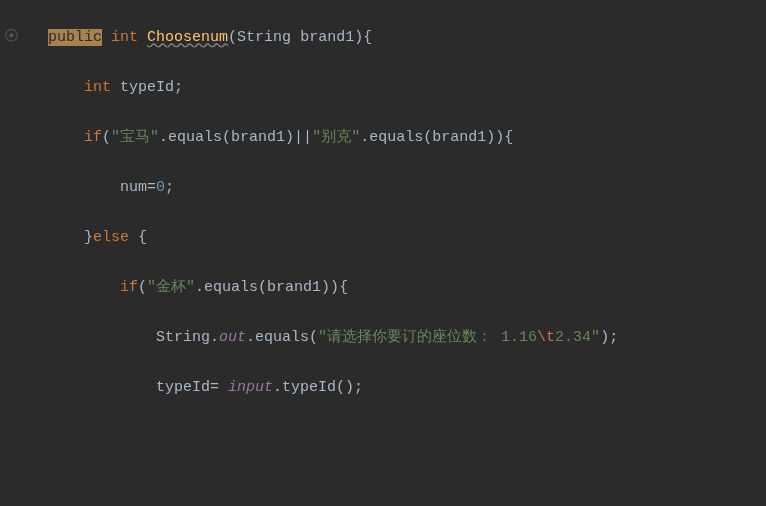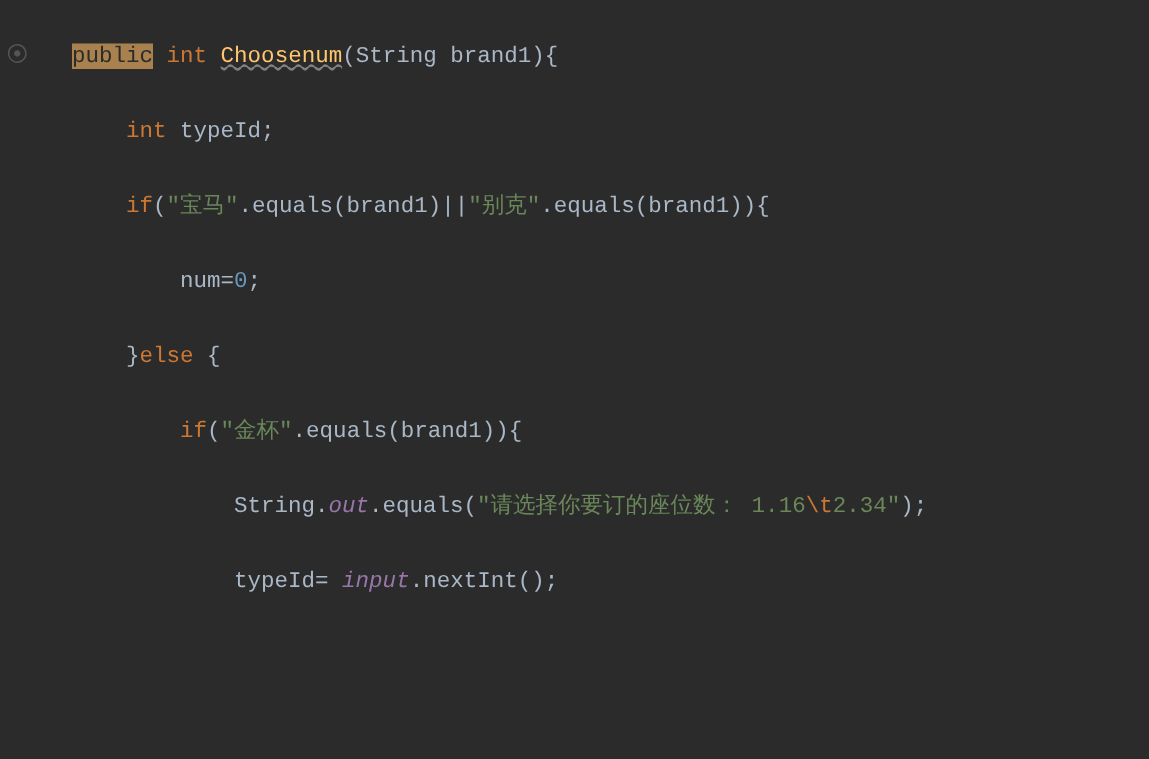--- a/index.html
+++ b/index.html
@@ -35,21 +35,21 @@
 <body>
 
 <div class="code-area">
 <div class="line"><span class="gmark">⦿</span>    <span class="c-hl"><span>public</span></span> <span class="c-kw">int</span> <span class="c-method c-warn">Choosenum</span><span class="c-plain">(</span><span class="c-plain">String</span> <span class="c-plain">brand1</span><span class="c-plain">)</span><span class="c-plain">{</span></div>
 <div class="line">        <span class="c-kw">int</span> <span class="c-plain">typeId</span><span class="c-plain">;</span></div>
 <div class="line">        <span class="c-kw">if</span><span class="c-plain">(</span><span class="c-str">"宝马"</span><span class="c-plain">.equals(</span><span class="c-plain">brand1</span><span class="c-plain">)</span><span class="c-plain">||</span><span class="c-str">"别克"</span><span class="c-plain">.equals(</span><span class="c-plain">brand1</span><span class="c-plain">))</span><span class="c-plain">{</span></div>
 <div class="line">            <span class="c-plain">num</span><span class="c-plain">=</span><span class="c-num">0</span><span class="c-plain">;</span></div>
 <div class="line">        <span class="c-plain">}</span><span class="c-kw">else</span> <span class="c-plain">{</span></div>
 <div class="line">            <span class="c-kw">if</span><span class="c-plain">(</span><span class="c-str">"金杯"</span><span class="c-plain">.equals(</span><span class="c-plain">brand1</span><span class="c-plain">))</span><span class="c-plain">{</span></div>
 <div class="line">                <span class="c-plain">String.</span><span class="c-field">out</span><span class="c-plain">.equals(</span><span class="c-str">"请选择你要订的座位数： 1.16</span><span class="c-esc">\t</span><span class="c-str">2.34"</span><span class="c-plain">);</span></div>
-<div class="line">                <span class="c-plain">typeId</span><span class="c-plain">=</span> <span class="c-field">input</span><span class="c-plain">.nextInt()</span><span class="c-plain">;</span></div>
+<div class="line">                <span class="c-plain">typeId</span><span class="c-plain">=</span> <span class="c-field">input</span><span class="c-plain">.typeId()</span><span class="c-plain">;</span></div>
 
 
 
 
 
 
 
 
 
 

